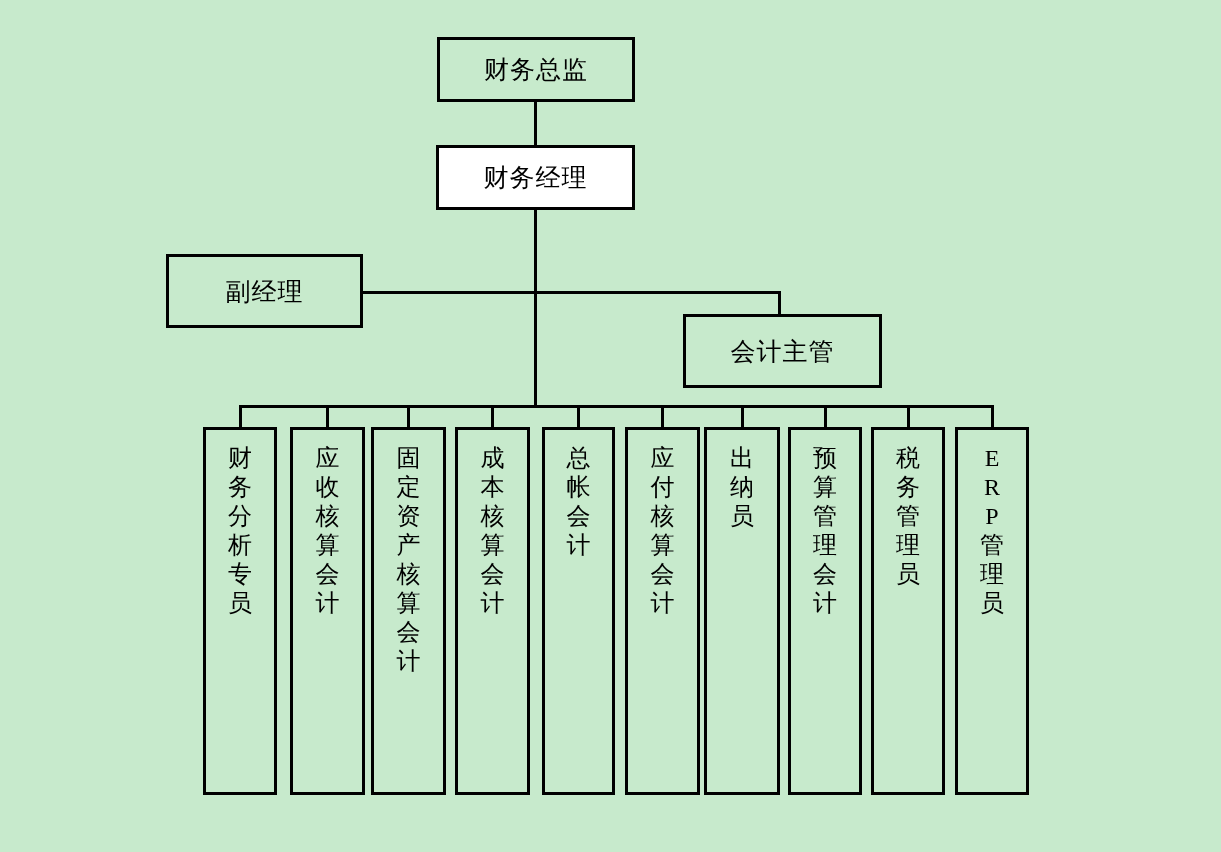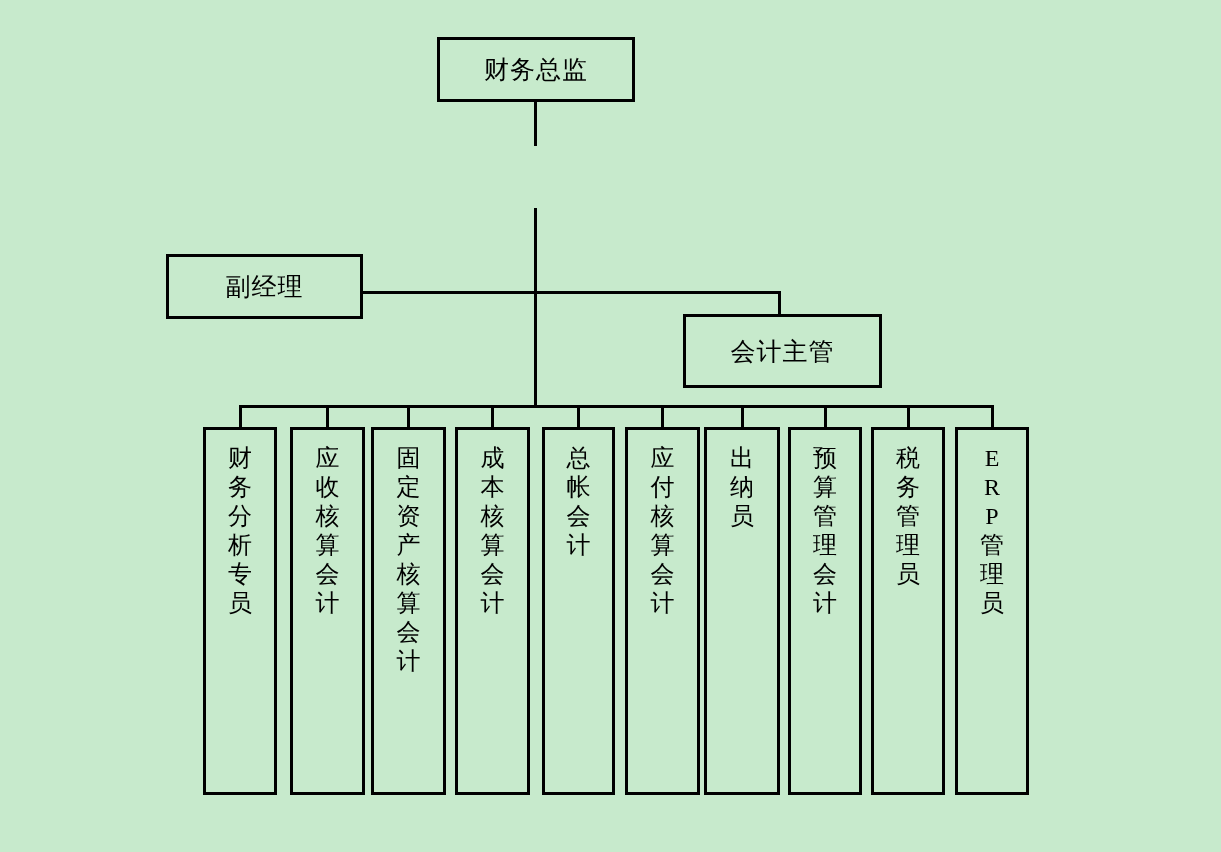--- a/index.html
+++ b/index.html
@@ -55,22 +55,25 @@
 </style>
 </head>
 <body>
 
 <div class="canvas">
 
   <div class="node" style="left:437px; top:37px; width:198px; height:65px;">
     <span>财务总监</span>
   </div>
 
+  <div class="node white" style="left:436px; top:145px; width:199px; height:65px;">
+    <span>财务经理</span>
+  </div>
 
-  <div class="node" style="left:166px; top:254px; width:197px; height:65px;">
+  <div class="node" style="left:166px; top:254px; width:197px; height:74px;">
     <span>副经理</span>
   </div>
 
   <div class="node" style="left:683px; top:314px; width:199px; height:74px;">
     <span>会计主管</span>
   </div>
 
   <div class="line" style="left:534px; top:100px; width:3px; height:46px;"></div>
   <div class="line" style="left:534px; top:208px; width:3px; height:200px;"></div>
   <div class="line" style="left:363px; top:291px; width:418px; height:3px;"></div>

